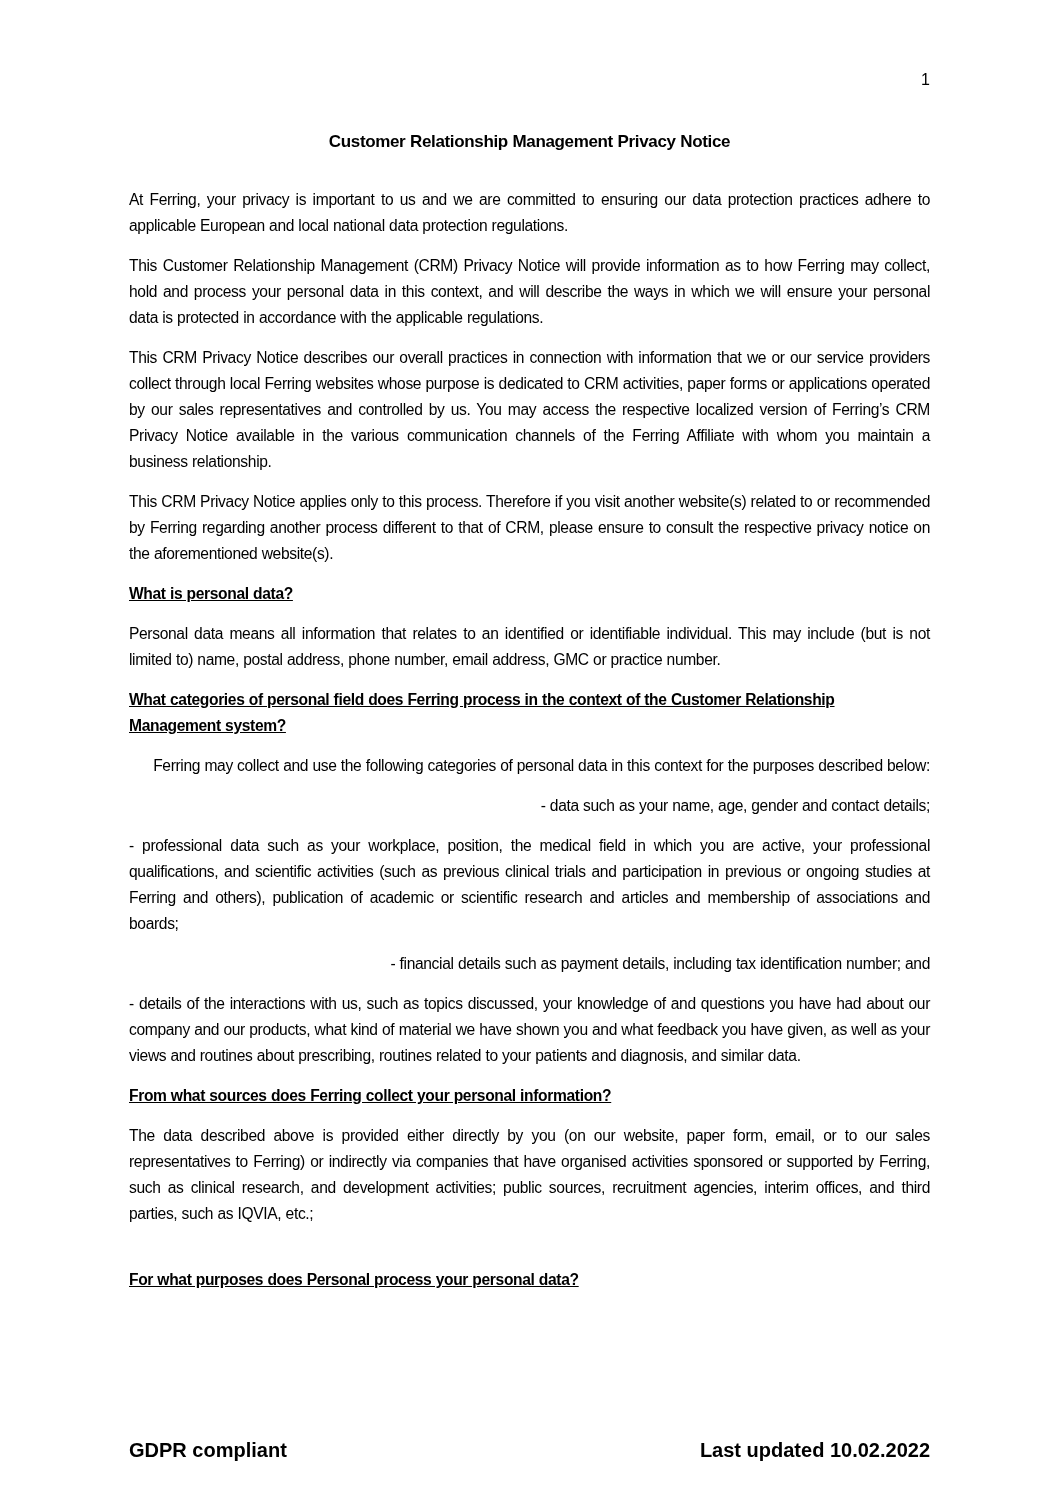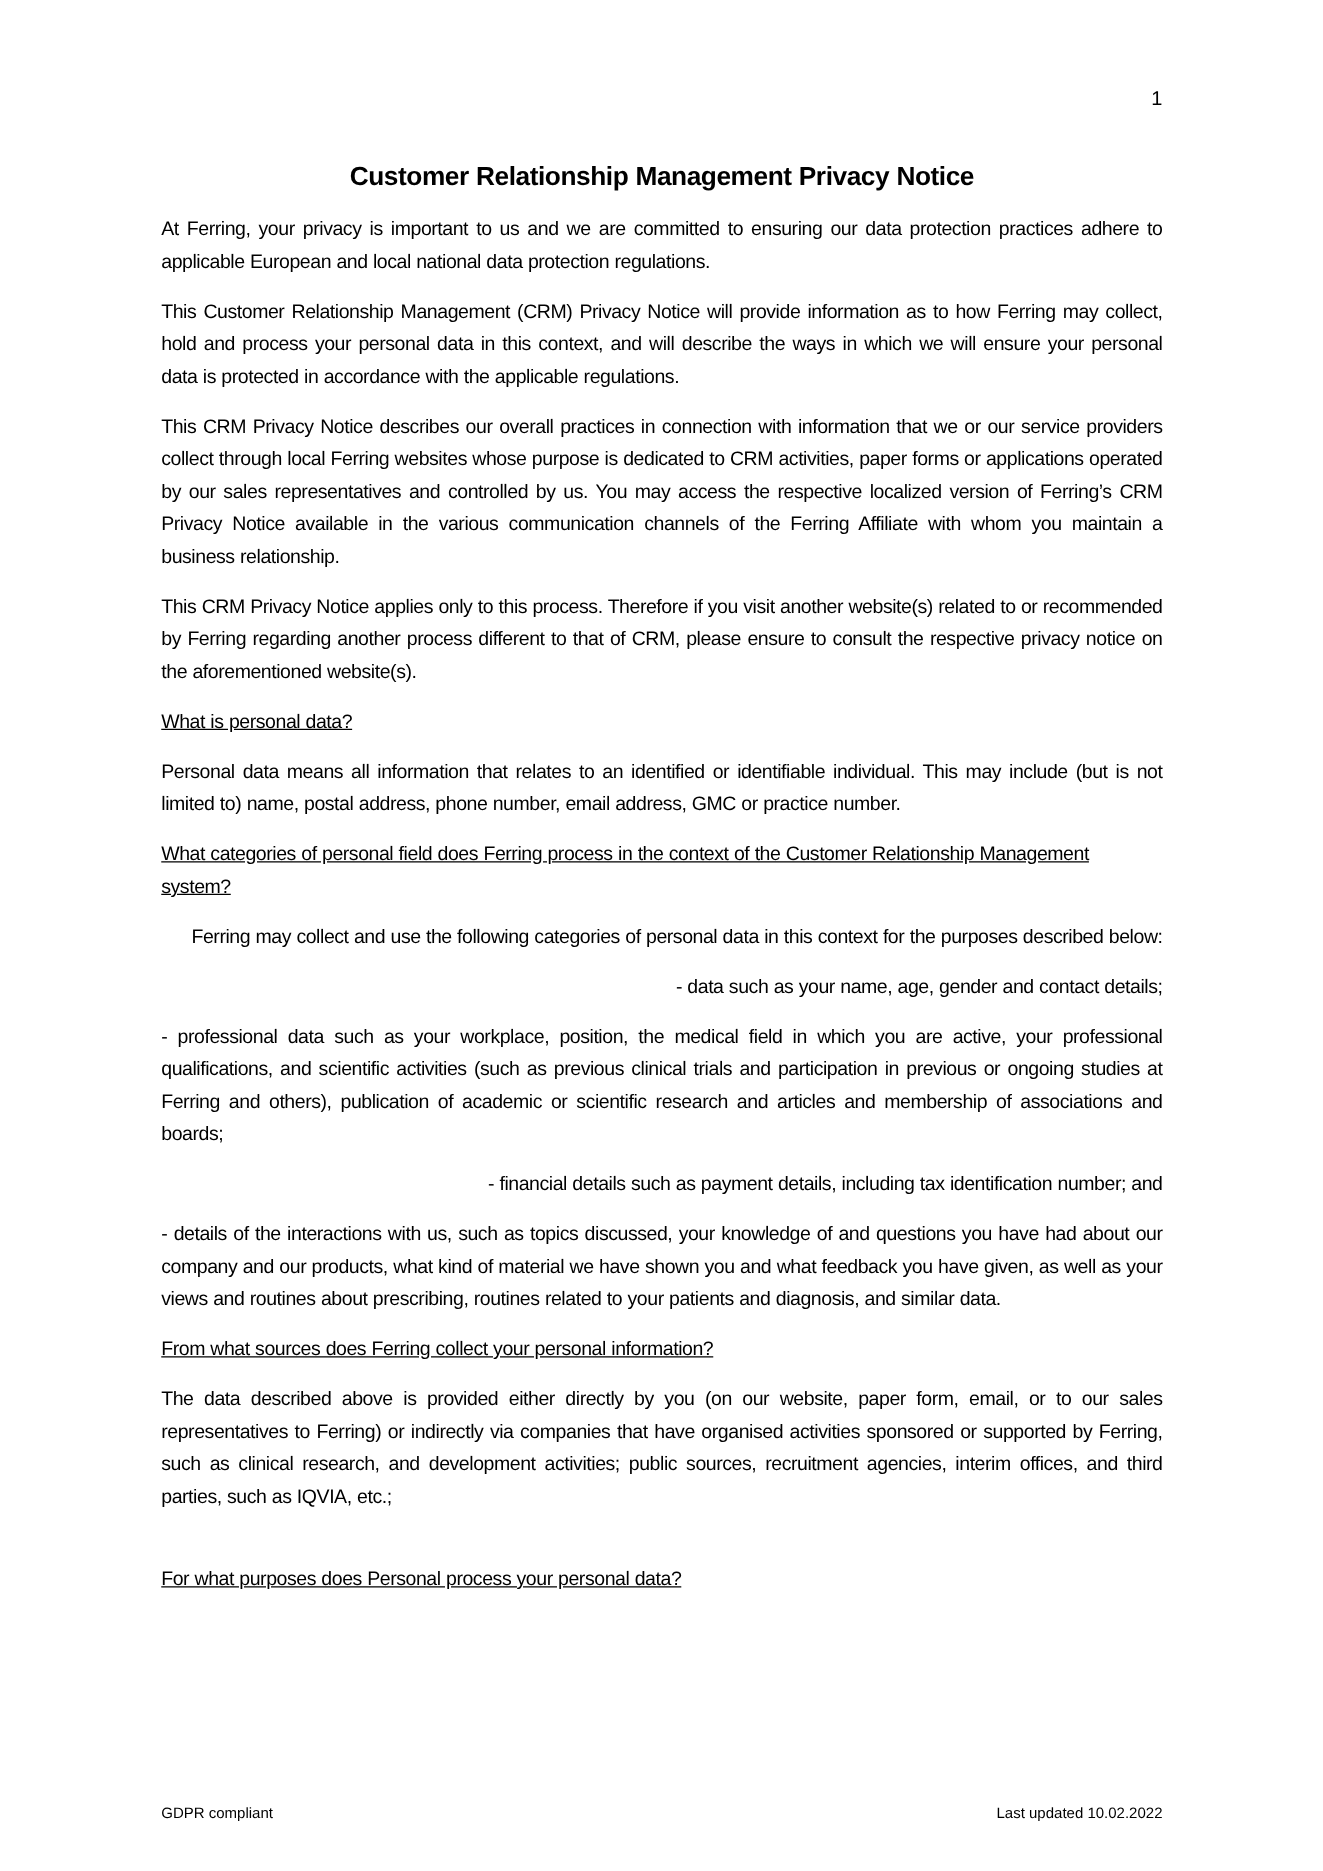--- a/index.html
+++ b/index.html
@@ -28,49 +28,50 @@
       top: 129px;
       width: 801px;
       font-size: 15.6px;
       line-height: 26px;
       letter-spacing: -0.35px;
       word-spacing: 0.3px;
     }
     .doc-title {
       text-align: center;
       font-weight: bold;
-      font-size: 21px;
+      font-size: 17px;
       line-height: 26px;
-      margin: 0 0 16px 0;
+      margin: 0 0 32px 0;
     }
     .para {
       margin: 0 0 14px 0;
       text-align: justify;
     }
     .para.left {
       text-align: right;
     }
     .heading {
-      font-weight: normal;
+      font-weight: bold;
       text-decoration: underline;
       margin: 0 0 14px 0;
       font-size: 15.6px;
     }
     .spacer {
       height: 26px;
     }
     .footer {
       position: absolute;
       top: 1438px;
       left: 129px;
       width: 801px;
-      font-size: 12px;
+      font-size: 20px;
       line-height: 24px;
       display: flex;
       justify-content: space-between;
+      font-weight: bold;
     }
   </style>
 </head>
 <body>
 
 <div class="page-number">1</div>
 
 <div class="content">
   <div class="doc-title">Customer Relationship Management Privacy Notice</div>
 

